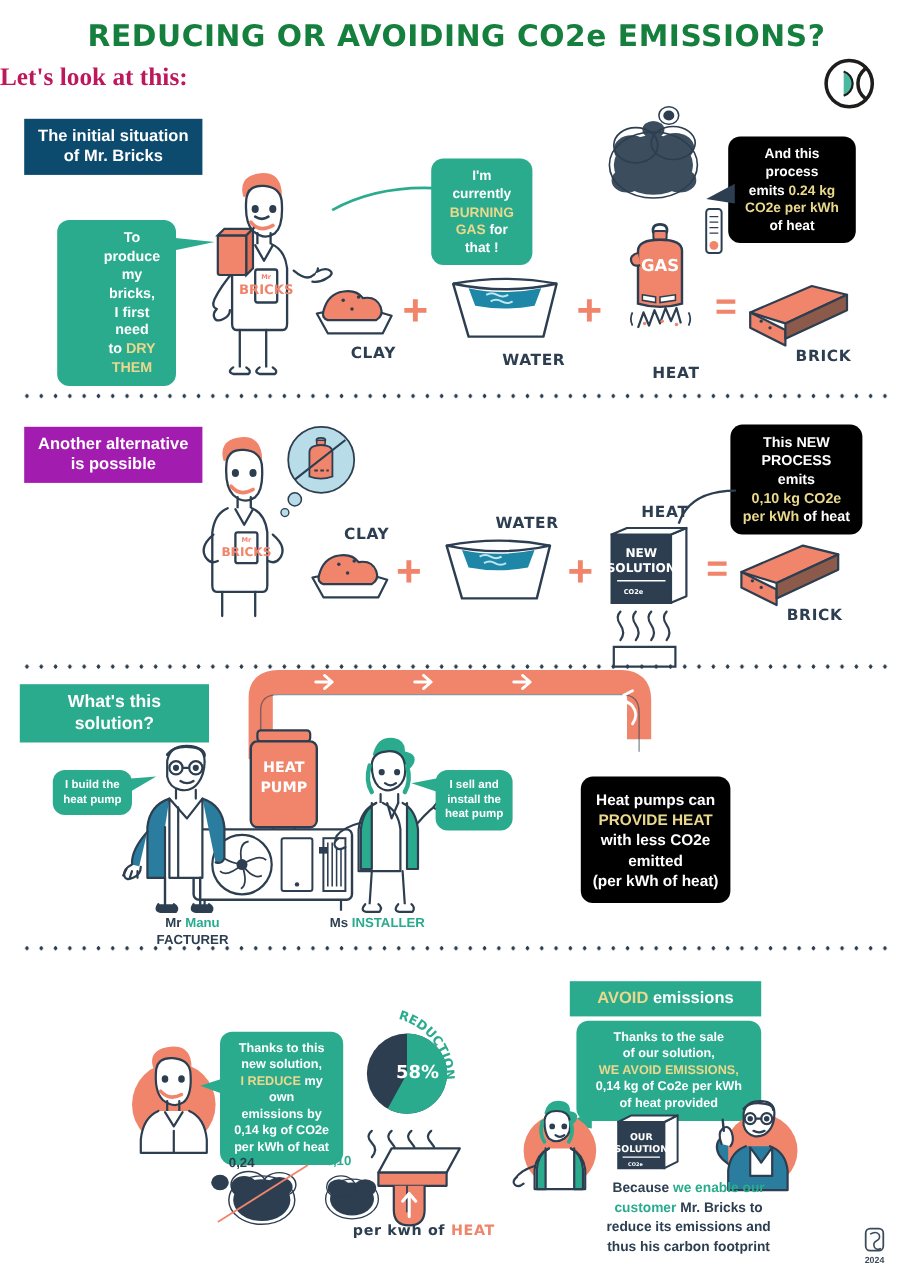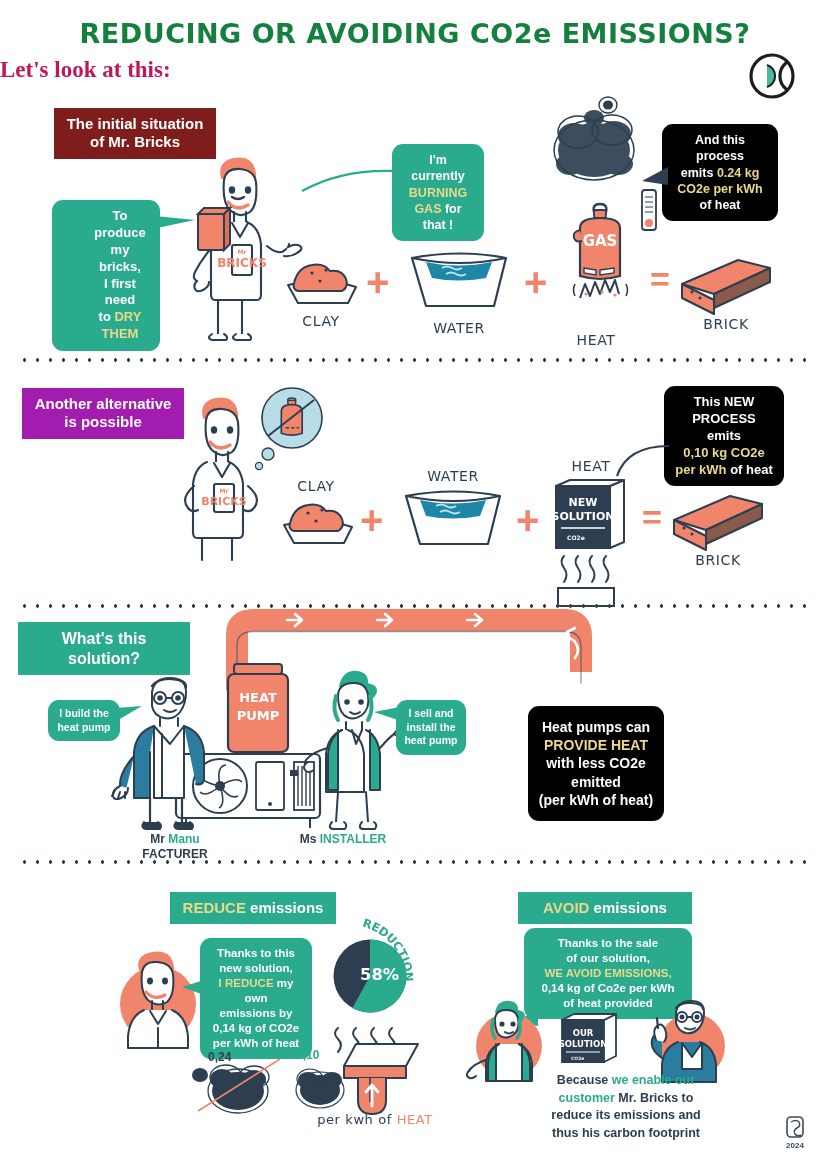--- a/index.html
+++ b/index.html
@@ -23,42 +23,42 @@
     font-size:23px; font-weight:bold; color:#be185d;
     font-family:Liberation Serif, serif;
   }
   .logo { position:absolute; top:52px; left:748px; width:48px; height:48px; }
 
   
   .sec-label {
     position:absolute; color:#fff; font-weight:bold; text-align:center;
     line-height:1.22; padding:7px 12px; font-size:15px;
   }
-  .lbl-dark  { background:#7f1d1d;margin-left:32px; }
+  .lbl-dark  { background:#0c4a6e; }
   .lbl-blue  { background:#a21caf; }
   .lbl-green { background:#2aab8e; }
 
   .bubble {
     position:absolute; border-radius:11px; color:#fff; text-align:center;
     font-weight:bold; line-height:1.3; padding:8px 11px;
   }
   .bub-green { background:#2aab8e; }
   .bub-dark  { background:#000000; }
   .hl-yellow { color:#ead88c; }
   .hl-green  { color:#2aab8e; }
   .hl-orange { color:#f0856b; }
 
   .divider {
     position:absolute; left:18px; width:794px; height:4px;
     background-image: radial-gradient(circle, #2c3e50 1.6px, transparent 1.9px);
     background-size: 13px 4px; background-repeat: repeat-x;
   }
 
   .caption {
-    position:absolute; text-align:center; font-weight:normal;
+    position:absolute; text-align:right; font-weight:bold;
     color:#2c3e50; font-size:14px; letter-spacing:0.6px;
     font-family:"DejaVu Sans", sans-serif;
   }
   .op { position:absolute; color:#f0856b; font-size:40px; font-weight:bold; line-height:1; }
 
   .person-name {
     position:absolute; text-align:center; font-size:12px; font-weight:bold;
     color:#2c3e50; line-height:1.25;
   }
   .name-accent { color:#2aab8e; }
@@ -464,23 +464,20 @@
   <div class="person-name" style="left:120px; top:832px; width:110px;">
     <div><span>Mr </span><span class="name-accent">Manu</span></div>
     <div><span>FACTURER</span></div>
   </div>
   <div class="person-name" style="left:288px; top:832px; width:110px;">
     <div><span>Ms </span><span class="name-accent">INSTALLER</span></div>
   </div>
 
   <div class="divider" style="top:860px;"></div>
 
-  <div class="sec-label lbl-green" style="left:170px; top:892px; width:166px; font-size:15px;">
-    <span class="hl-yellow">REDUCE</span><span> emissions</span>
-  </div>
 
   <svg style="position:absolute; left:108px; top:948px;" width="100" height="100" viewBox="0 0 100 100">
     <circle cx="50" cy="56" r="38" fill="#f0856b"></circle>
     <g fill="none" stroke="#2c3e50" stroke-width="2" stroke-linejoin="round" stroke-linecap="round">
       <path d="M32 22 q-4 -14 12 -17 q16 -3 20 9 q3 10 -2 15" fill="#f0856b" stroke="#f0856b"></path>
       <path d="M34 24 q-2 20 6 28 q10 8 19 2 q8 -7 6 -28 q-2 -11 -16 -12 q-13 -1 -15 10 z" fill="#fff"></path>
       <ellipse cx="42" cy="33" rx="2" ry="2.4" fill="#2c3e50"></ellipse>
       <ellipse cx="57" cy="33" rx="2" ry="2.4" fill="#2c3e50"></ellipse>
       <path d="M38 44 q8 9 19 3" stroke="#f0856b" stroke-width="3.2"></path>
       <path d="M44 53 l0 9 M55 53 l0 9"></path>

